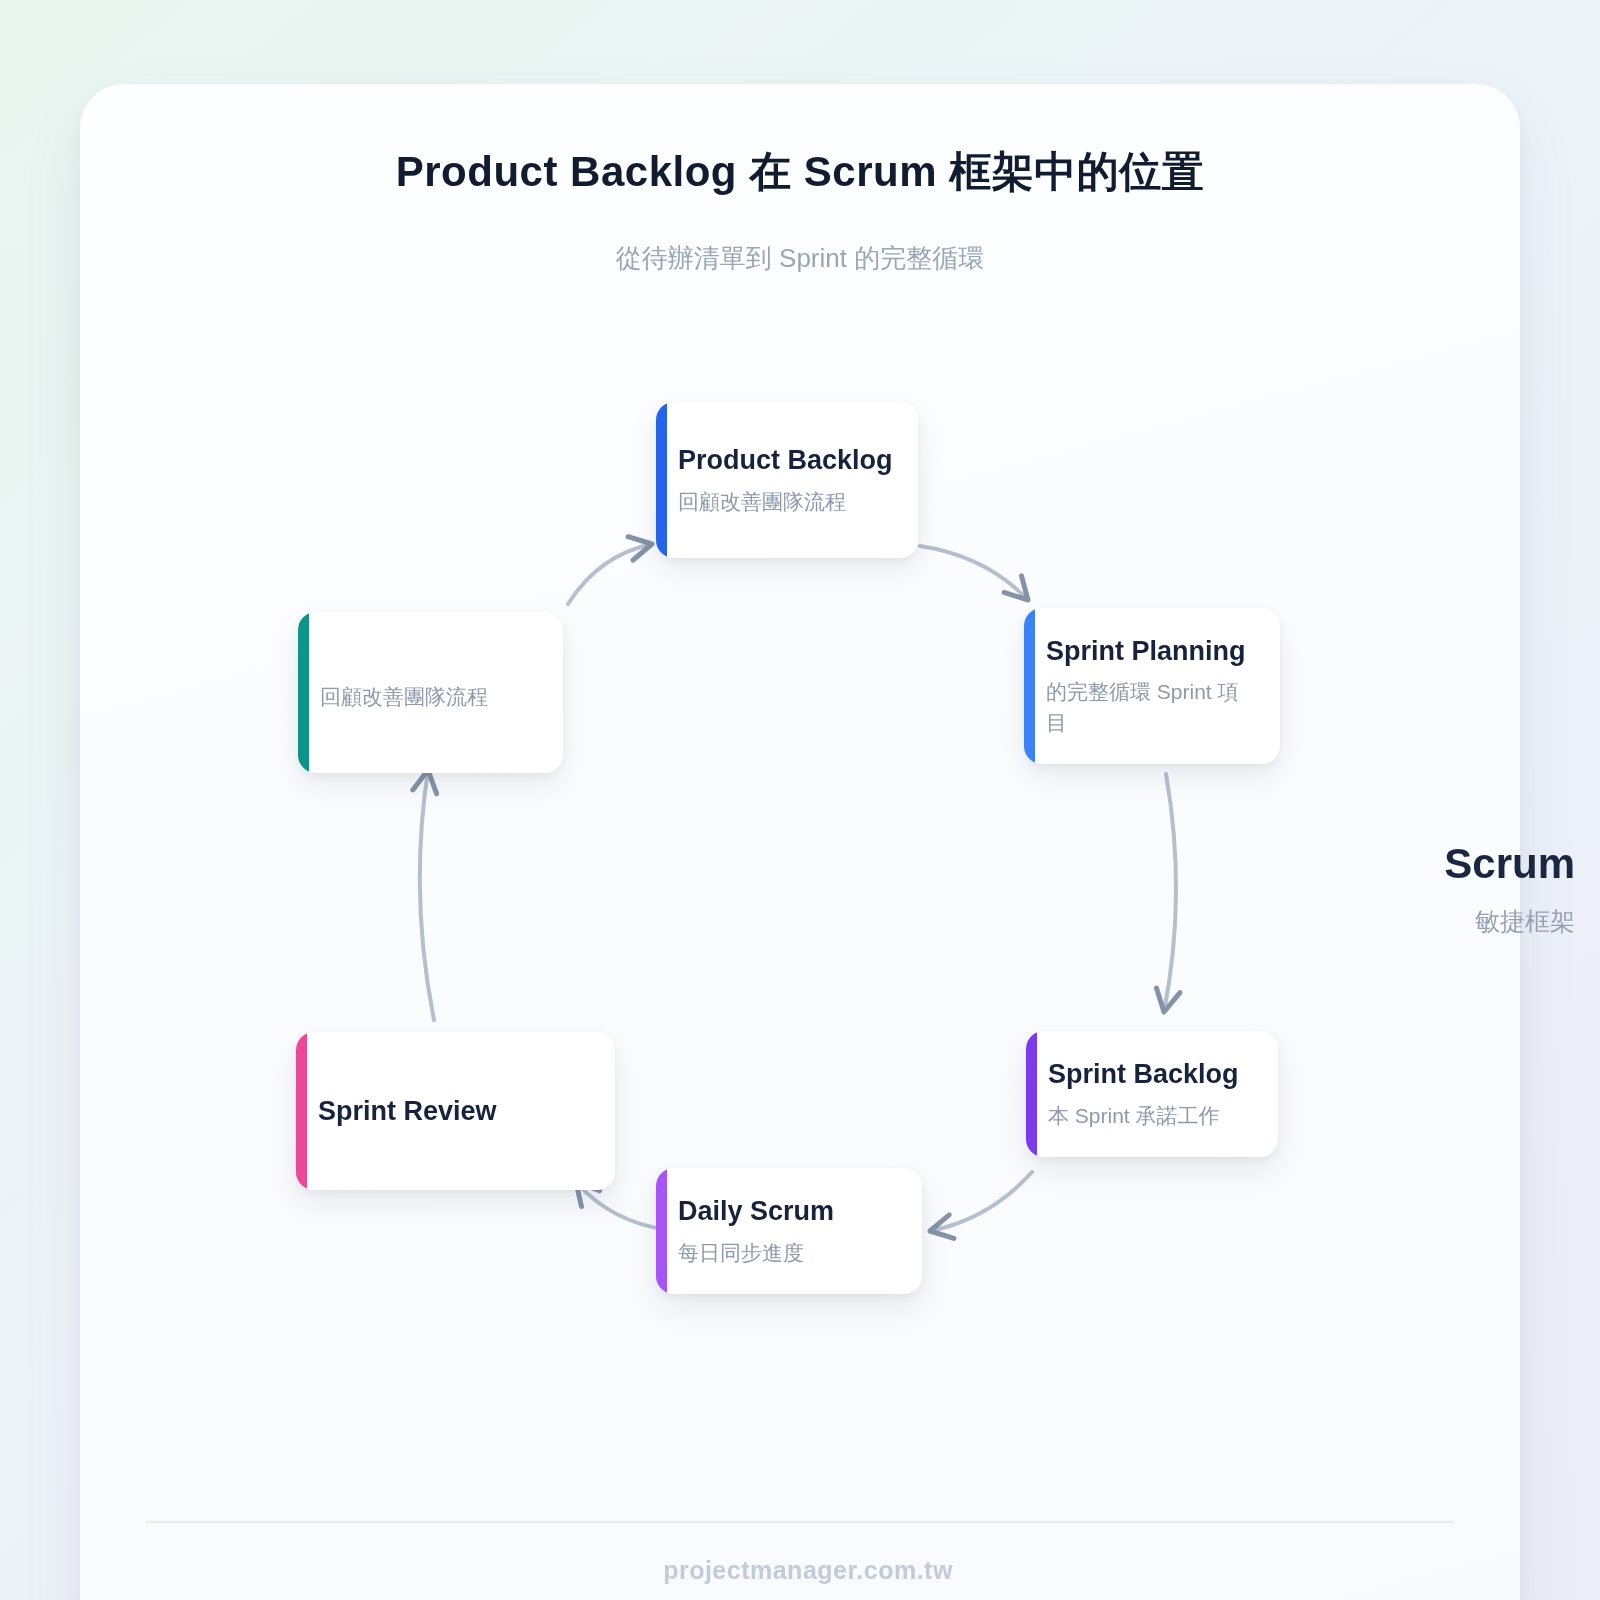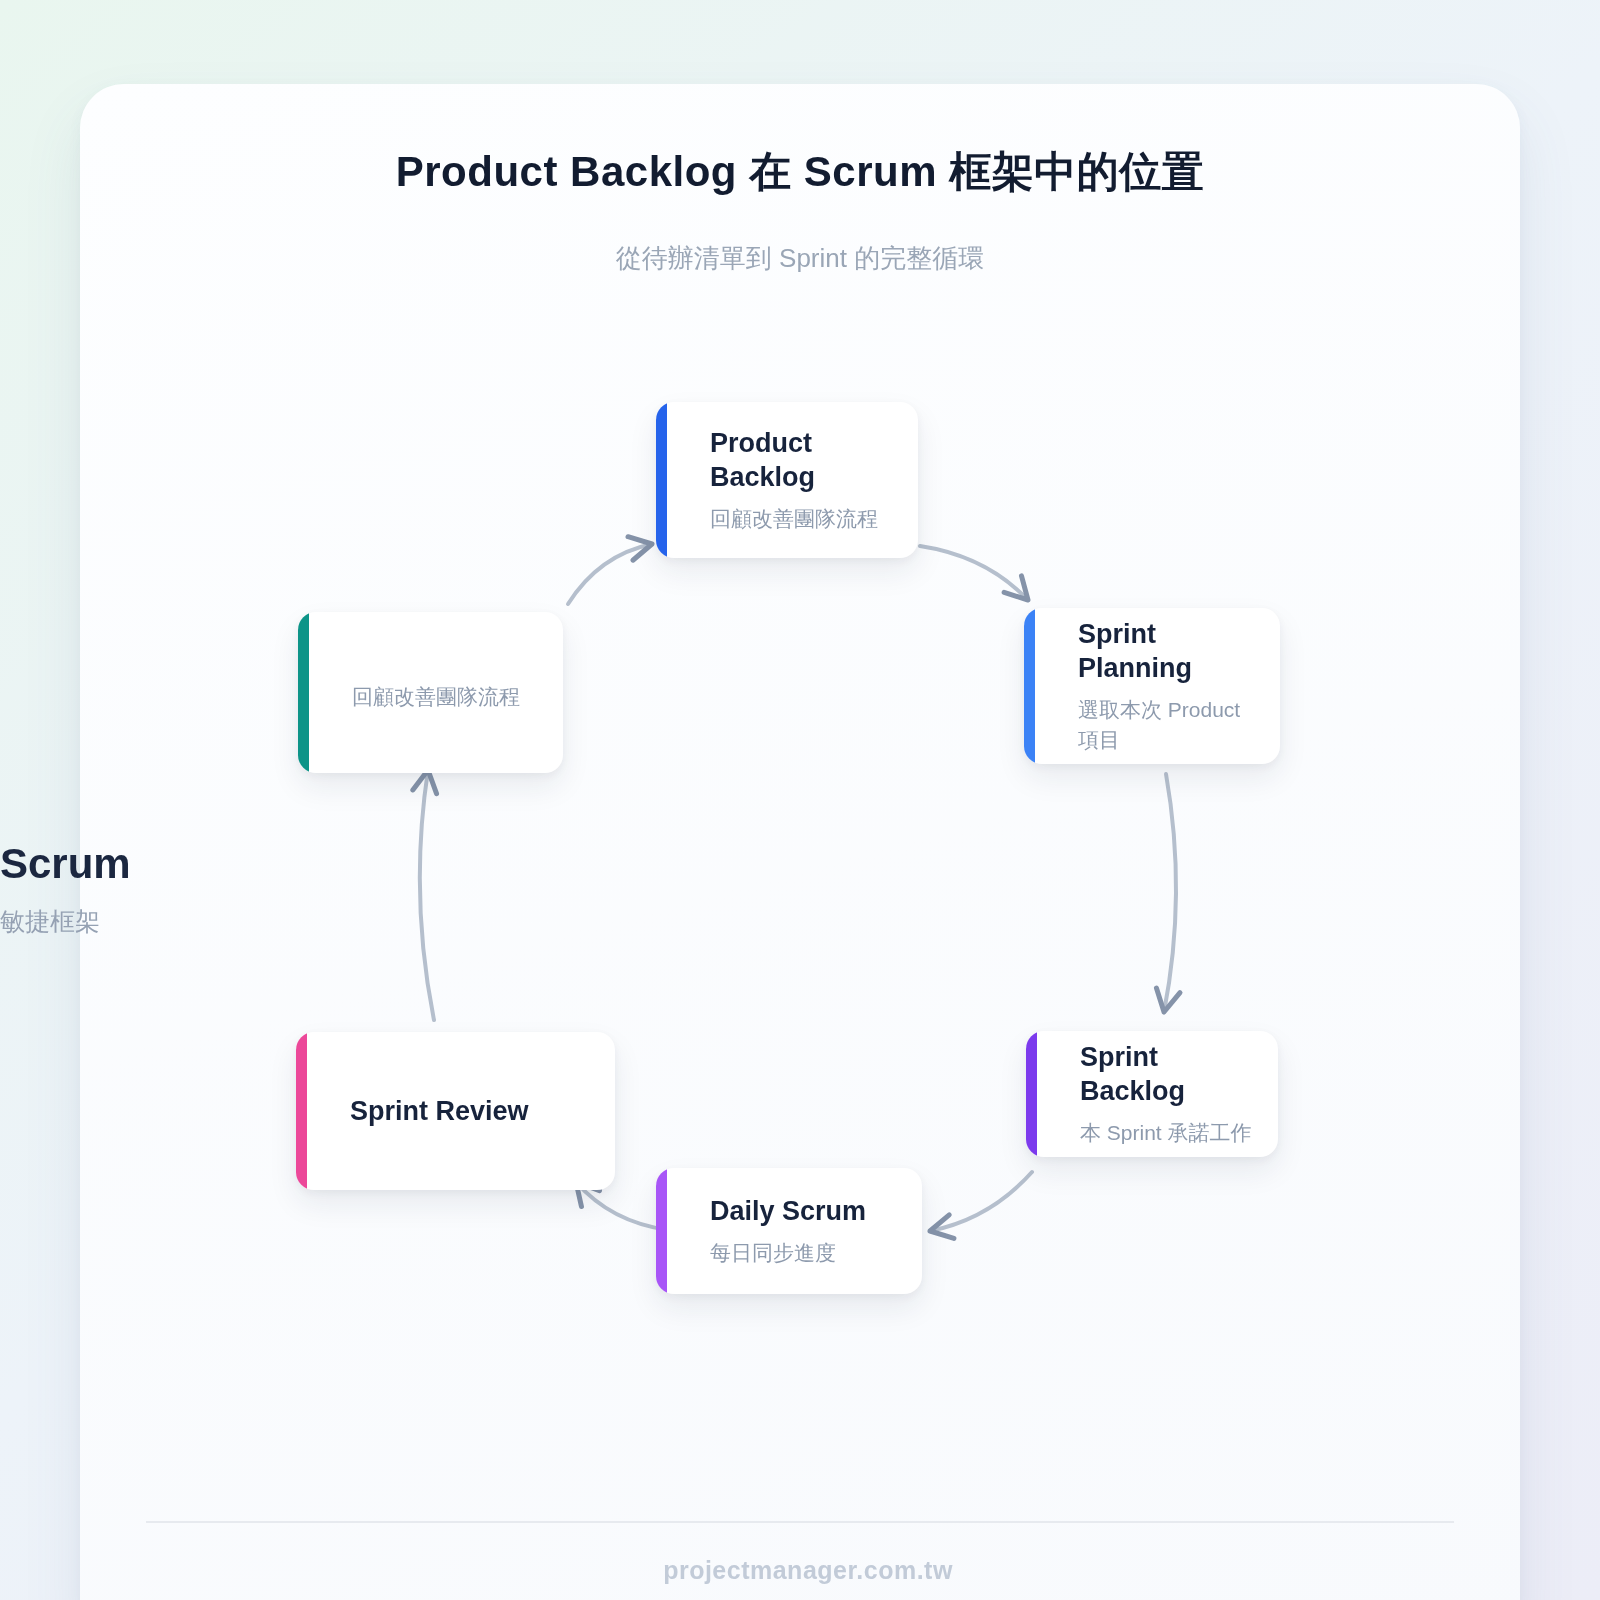--- a/index.html
+++ b/index.html
@@ -20,32 +20,32 @@
   }
   .hdr-sub{
     position:absolute;top:212px;left:0;width:1600px;text-align:center;
     font-size:26px;font-weight:400;color:#9aa6b6;margin-top:29px;
   }
   svg.arrows{position:absolute;left:0;top:0;width:1600px;height:1600px;}
   .card{
     position:absolute;background:#ffffff;border-radius:18px;overflow:hidden;
     box-shadow:0 14px 30px rgba(30,41,59,.08),0 3px 8px rgba(30,41,59,.05);
     display:flex;flex-direction:column;justify-content:center;
-    padding-left:54px;box-sizing:border-box;
+    padding-left:22px;box-sizing:border-box;
   }
   .card .accent{position:absolute;left:0;top:0;bottom:0;width:11px;}
   .card .c-title{font-size:27px;font-weight:700;color:#17233c;line-height:1.28;}
   .card .c-desc{font-size:21px;font-weight:400;color:#8d9aad;line-height:1.45;margin-top:9px;}
   #card-product-backlog      {left:656px;top:402px;width:262px;height:156px;padding-right:14px;}
   #card-sprint-planning      {left:1024px;top:608px;width:256px;height:156px;padding-right:24px;}
   #card-sprint-backlog       {left:1026px;top:1031px;width:252px;height:126px;padding-right:14px;}
   #card-daily-scrum          {left:656px;top:1168px;width:266px;height:126px;padding-right:14px;}
   #card-sprint-review        {left:296px;top:1032px;width:319px;height:158px;padding-right:26px;}
   #card-sprint-retrospective {left:298px;top:612px;width:265px;height:161px;padding-right:14px;}
-  .center-label{position:absolute;left:0;top:840px;width:1575px;text-align:left;}
+  .center-label{position:absolute;left:0;top:840px;width:1575px;text-align:right;}
   .center-label .big{font-size:42px;font-weight:700;color:#1b2740;}
   .center-label .small{font-size:25px;color:#95a1b3;margin-top:17px;}
   .divider{position:absolute;left:146px;top:1521px;width:1308px;height:2px;background:#e7eaef;}
   .footer{
     position:absolute;top:1556px;left:0;width:1600px;text-align:center;
     font-size:25px;font-weight:600;color:#c2cbd8;letter-spacing:.5px;padding-left:8px;
   }
 </style>
 </head>
 <body>
@@ -73,21 +73,21 @@
 
 <div class="card" id="card-product-backlog">
   <span class="accent" style="background-color: rgb(37, 99, 235);"></span>
   <div class="c-title">Product Backlog</div>
   <div class="c-desc">回顧改善團隊流程</div>
 </div>
 
 <div class="card" id="card-sprint-planning">
   <span class="accent" style="background-color: rgb(59, 130, 246);"></span>
   <div class="c-title">Sprint Planning</div>
-  <div class="c-desc">選取本次 Product 項目</div>
+  <div class="c-desc">的完整循環 Sprint 項目</div>
 </div>
 
 <div class="card" id="card-sprint-backlog">
   <span class="accent" style="background-color: rgb(124, 58, 237);"></span>
   <div class="c-title">Sprint Backlog</div>
   <div class="c-desc">本 Sprint 承諾工作</div>
 </div>
 
 <div class="card" id="card-daily-scrum">
   <span class="accent" style="background-color: rgb(168, 85, 247);"></span>

